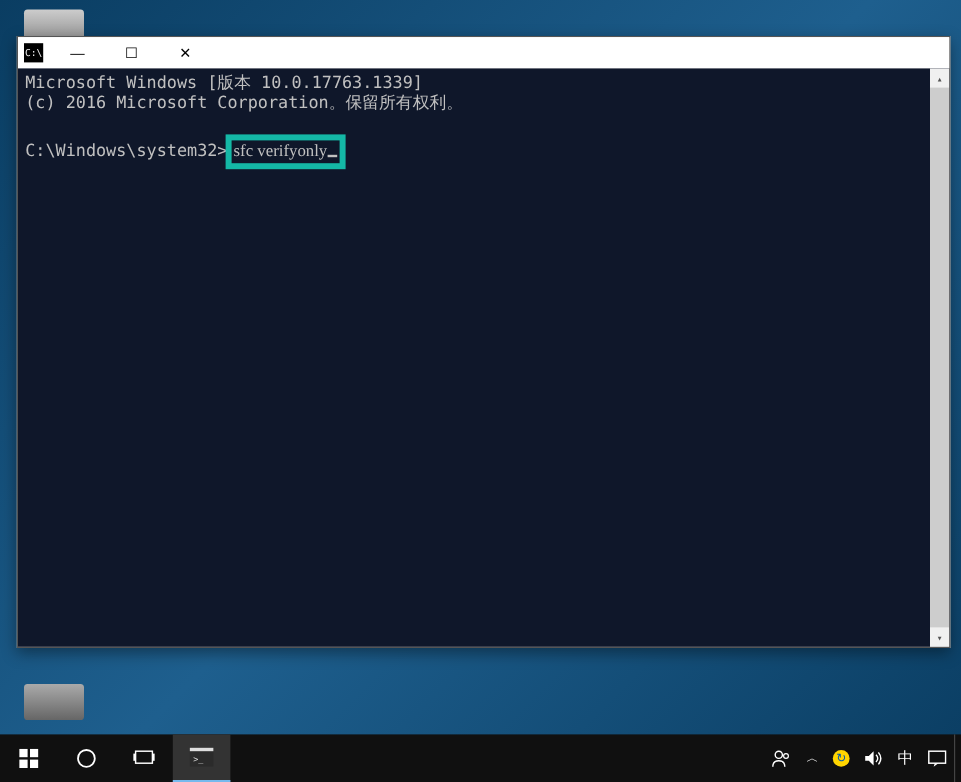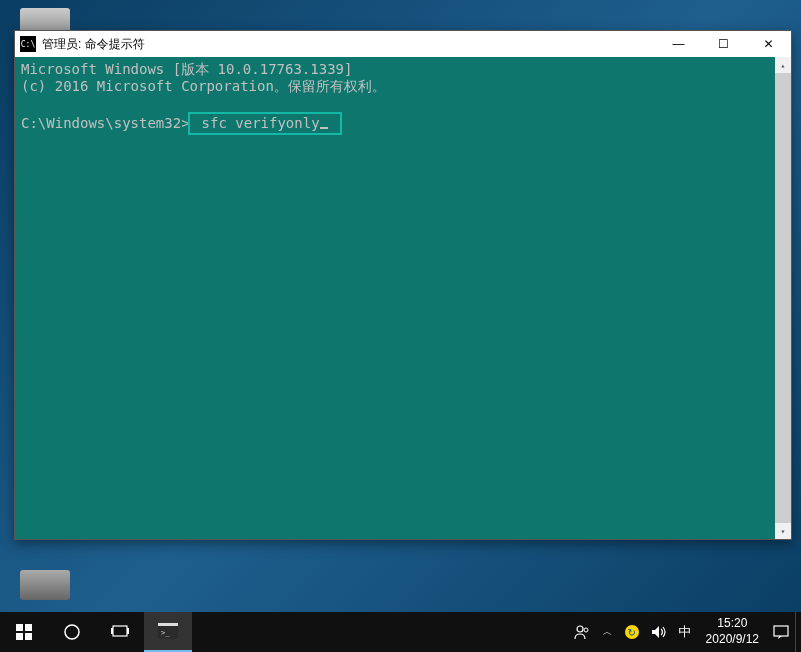--- a/index.html
+++ b/index.html
@@ -83,21 +83,21 @@
       height: 100%;
       display: flex;
       align-items: center;
       justify-content: center;
       font-size: 12px;
       color: #000;
       cursor: pointer;
     }
     .cmd-body {
       height: calc(100% - 26px);
-      background: #0f766e;
+      background: #0f172a;
       color: #c0c0c0;
       font-family: "Consolas", "NSimSun", monospace;
       font-size: 14px;
       padding: 4px 6px;
       position: relative;
       overflow-y: auto;
     }
     .cmd-scrollbar {
       position: absolute;
       right: 0;
@@ -126,23 +126,24 @@
       color: #555;
     }
     .cmd-scrollbar-btn.top { top: 0; }
     .cmd-scrollbar-btn.bottom { bottom: 0; }
     .cmd-line {
       line-height: 17px;
       white-space: pre;
     }
     .highlight-box {
       display: inline-block;
-      border: 2px solid #14b8a6;
-      padding: 1px 12px;
+      border: 5px solid #14b8a6;
+      padding: 1px 2px;
       margin-left: -2px;
+      font-family: Liberation Serif, serif;
     }
     .cursor {
       display: inline-block;
       width: 8px;
       height: 2px;
       background: #c0c0c0;
       vertical-align: baseline;
       margin-bottom: -1px;
     }
     .taskbar {
@@ -219,21 +220,20 @@
 </head>
 <body>
 
 <div class="desktop-icon"></div>
 <div class="desktop-icon-2"></div>
 <div class="selection-box"></div>
 
 <div class="cmd-window">
   <div class="titlebar">
     <div class="titlebar-icon">C:\</div>
-    <div class="titlebar-text">管理员: 命令提示符</div>
     <div class="window-controls">
       <div class="control-btn">—</div>
       <div class="control-btn">☐</div>
       <div class="control-btn close">✕</div>
     </div>
   </div>
   <div class="cmd-body">
     <div class="cmd-line">Microsoft Windows [版本 10.0.17763.1339]</div>
     <div class="cmd-line">(c) 2016 Microsoft Corporation。保留所有权利。</div>
     <div class="cmd-line">&nbsp;</div>
@@ -293,24 +293,20 @@
     <div class="tray-icon">
       <svg width="16" height="14" viewBox="0 0 16 14">
         <path d="M1 5 L4 5 L8 1 L8 13 L4 9 L1 9 Z" fill="#fff"></path>
         <path d="M10 4 Q13 7 10 10" stroke="#fff" stroke-width="1.2" fill="none"></path>
         <path d="M12 2 Q16 7 12 12" stroke="#fff" stroke-width="1.2" fill="none"></path>
       </svg>
     </div>
     <div class="tray-icon">
       <span style="font-size:13px;">中</span>
     </div>
-    <div class="clock">
-      <div>15:20</div>
-      <div>2020/9/12</div>
-    </div>
     <div class="tray-icon">
       <svg width="16" height="16" viewBox="0 0 16 16">
         <rect x="1" y="2" width="14" height="10" stroke="#fff" stroke-width="1.2" fill="none"></rect>
         <path d="M6 12 L5 15 L9 12" fill="#fff"></path>
       </svg>
     </div>
     <div class="show-desktop"></div>
   </div>
 </div>
 

